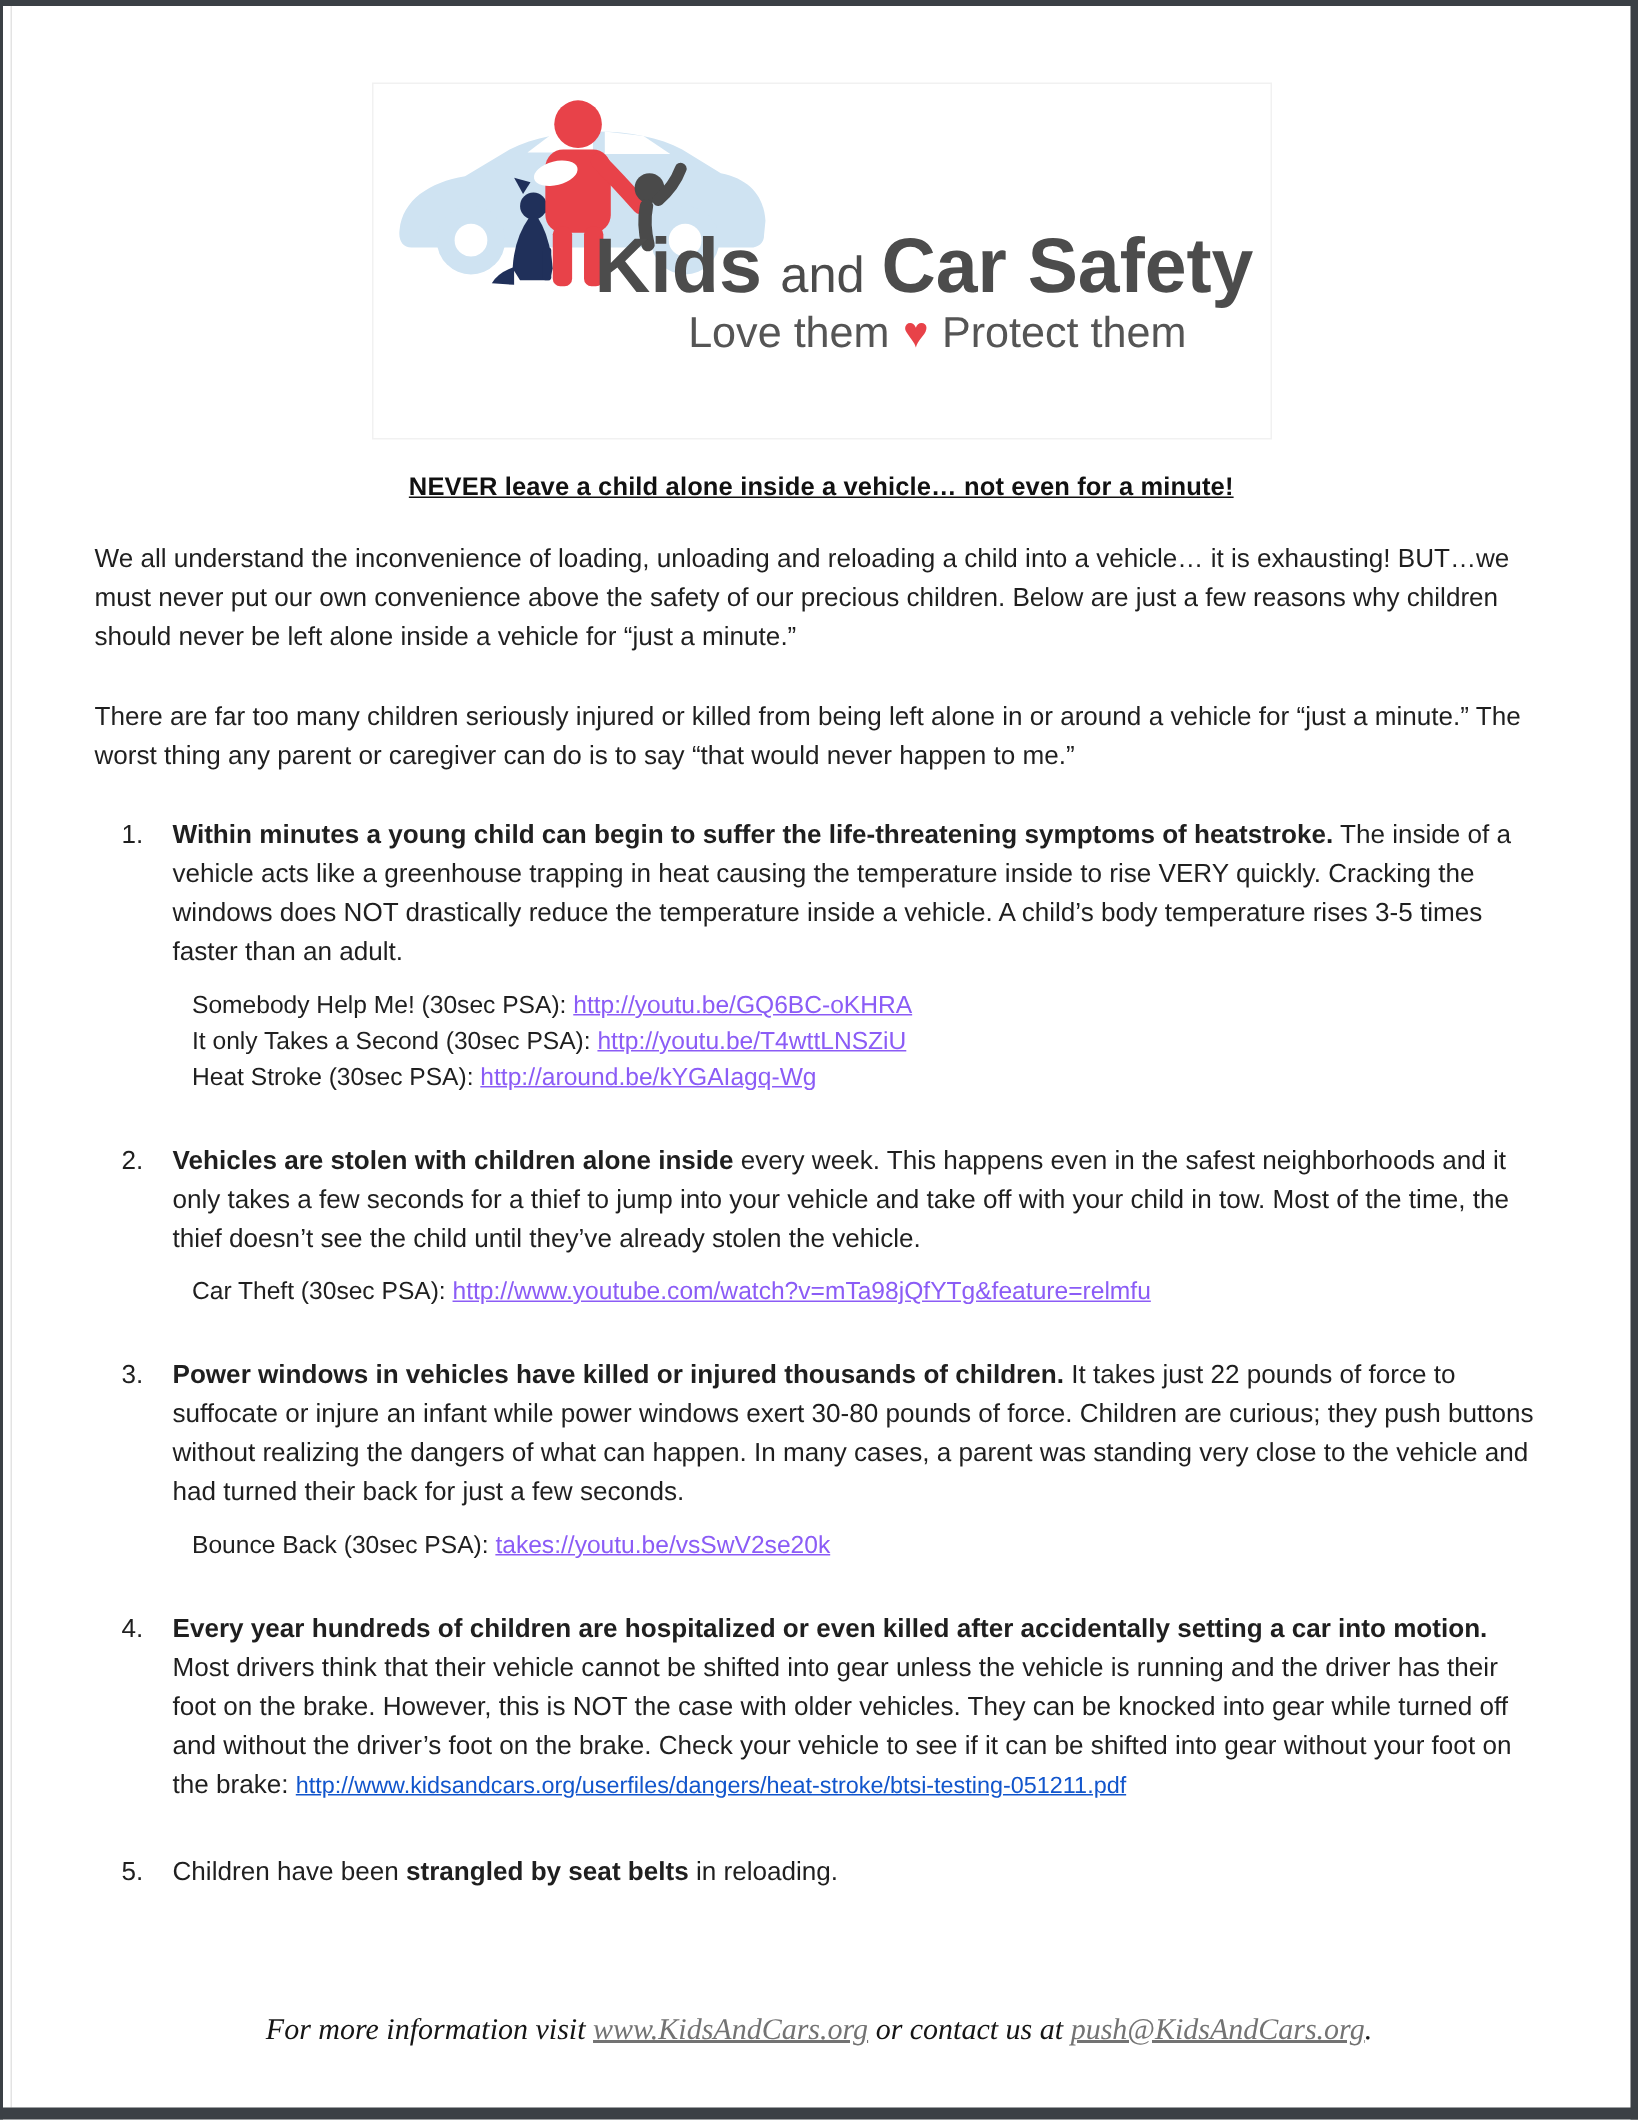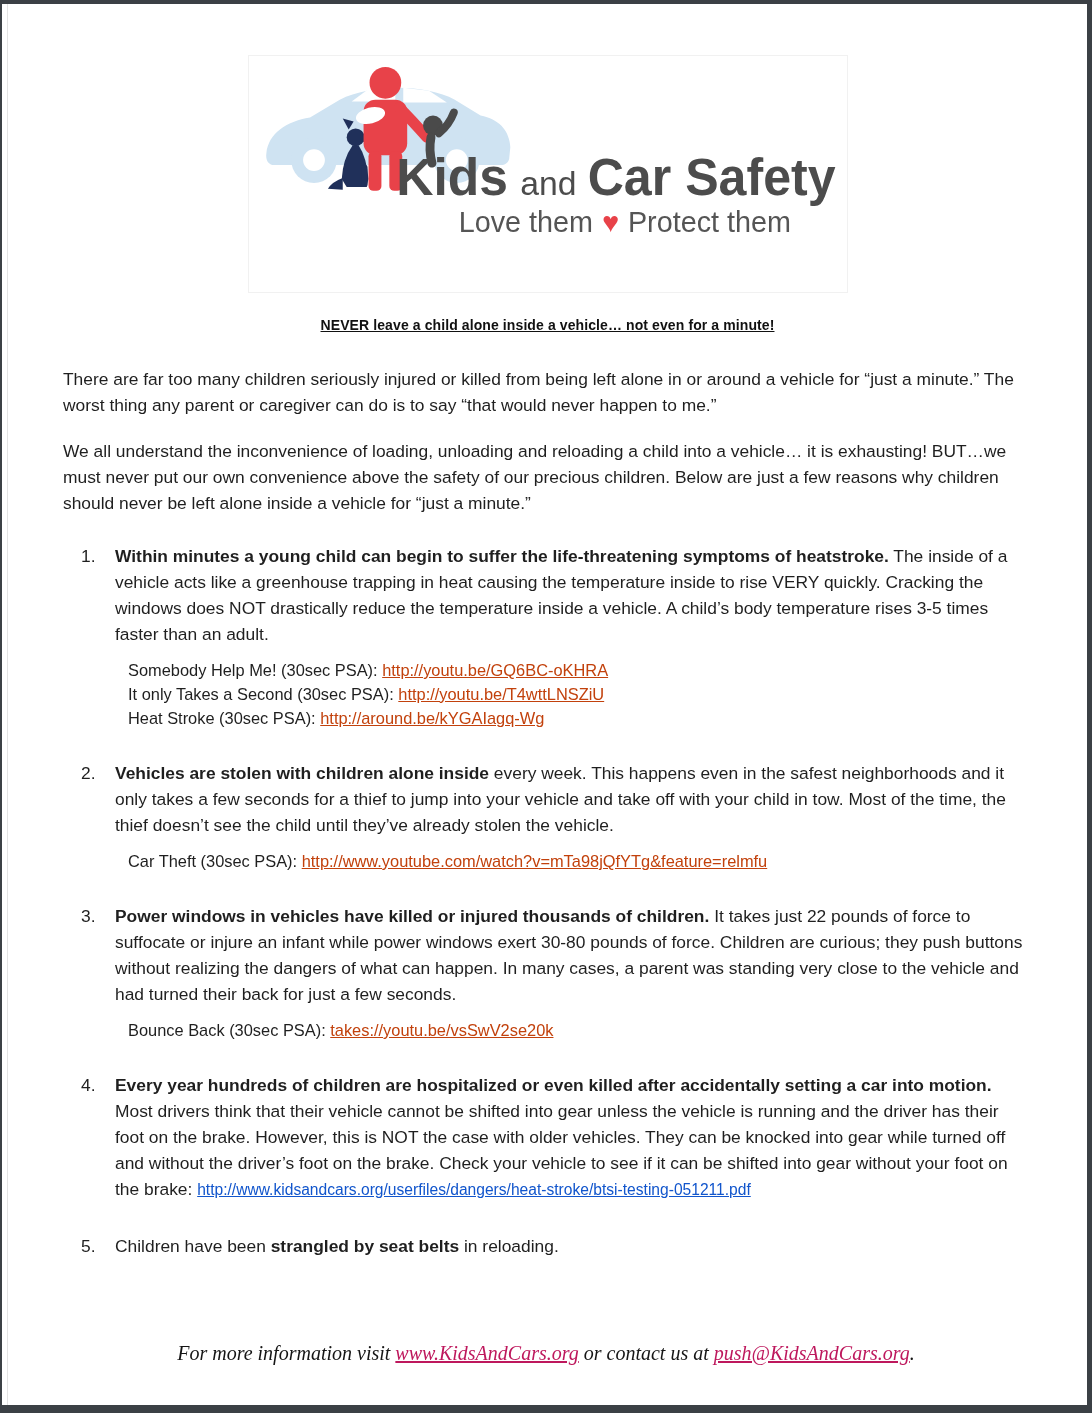--- a/index.html
+++ b/index.html
@@ -16,43 +16,43 @@
   .edge.left{top:0;left:0;bottom:0;width:2px;}
   .page-edge-line{position:absolute;top:4px;left:7px;bottom:8px;width:1px;background:#e3e3e3;z-index:5;}
 
   .content{position:absolute;left:63px;top:0;width:969px;}
 
   .logo{width:600px;height:238px;margin:55px auto 0;border:1px solid #f1f1f1;text-align:right;}
   .logo svg{display:block;}
   .logo text{font-family:"Liberation Sans","DejaVu Sans",sans-serif;}
 
   h1.title{
-    margin:18px 0 0;font-size:14px;line-height:28px;font-weight:bold;
+    margin:18px 0 0;font-size:17px;line-height:28px;font-weight:bold;
     text-align:center;text-decoration:underline;color:#111111;letter-spacing:.1px;
   }
   .intro{font-size:17.4px;line-height:26px;margin:20px 0 0;}
   .intro.first{margin-top:27px;}
 
   ol.reasons{list-style:none;margin:27px 0 0;padding:0;}
   li.reason{position:relative;padding-left:52px;margin-bottom:30px;font-size:17.4px;line-height:26px;}
   li.reason:last-child{margin-bottom:0;}
   .num{position:absolute;left:18px;top:0;}
   .lead{font-weight:bold;}
 
   .psa{margin-top:11px;padding-left:13px;font-size:16.4px;line-height:24px;}
   .psa-label{color:#1f1f1f;}
-  .psa a{color:#c2410c;text-decoration:underline;}
+  .psa a{color:#8b5cf6;text-decoration:underline;}
   a.inline-link{color:#1155cc;text-decoration:underline;font-size:15.6px;}
 
   .footer{
     position:absolute;left:0;top:1342px;width:100%;text-align:center;z-index:2;
     font-family:"Liberation Serif","DejaVu Serif",serif;font-style:italic;
     font-size:20px;color:#151515;
   }
-  .footer a{color:#be185d;text-decoration:underline;}
+  .footer a{color:#737373;text-decoration:underline;}
 </style>
 </head>
 <body>
 
 <div class="edge top"></div>
 <div class="edge right"></div>
 <div class="edge bottom"></div>
 <div class="edge left"></div>
 <div class="page-edge-line"></div>
 
@@ -98,22 +98,22 @@
       <text x="147" y="140" font-size="52" font-weight="bold" fill="#4c4c4c">Kids</text>
       <text x="272" y="140" font-size="34" fill="#4c4c4c">and</text>
       <text x="340" y="140" font-size="52" font-weight="bold" fill="#4c4c4c" textLength="250" lengthAdjust="spacingAndGlyphs">Car Safety</text>
 
       <text x="210" y="177" font-size="29" fill="#555555"><tspan>Love them</tspan><tspan dx="9" fill="#e84249">♥</tspan><tspan dx="9">Protect them</tspan></text>
     </svg>
   </div>
 
   <h1 class="title">NEVER leave a child alone inside a vehicle… not even for a minute!</h1>
 
+  <p class="intro">We all understand the inconvenience of loading, unloading and reloading a child into a vehicle… it is exhausting! BUT…we must never put our own convenience above the safety of our precious children. Below are just a few reasons why children should never be left alone inside a vehicle for “just a minute.”</p>
   <p class="intro first">There are far too many children seriously injured or killed from being left alone in or around a vehicle for “just a minute.” The worst thing any parent or caregiver can do is to say “that would never happen to me.”</p>
-  <p class="intro">We all understand the inconvenience of loading, unloading and reloading a child into a vehicle… it is exhausting! BUT…we must never put our own convenience above the safety of our precious children. Below are just a few reasons why children should never be left alone inside a vehicle for “just a minute.”</p>
 
   <ol class="reasons" id="reasons-list">
       <li class="reason"><span class="num">1.</span><span class="reason-text"><span class="lead">Within minutes a young child can begin to suffer the life-threatening symptoms of heatstroke.</span><span>  The inside of a vehicle acts like a greenhouse trapping in heat causing the temperature inside to rise VERY quickly.  Cracking the windows does NOT drastically reduce the temperature inside a vehicle. A child’s body temperature rises 3-5 times faster than an adult.</span></span><div class="psa">
           <div class="psa-line"><span class="psa-label">Somebody Help Me! (30sec PSA): </span><a class="psa-url" href="#">http://youtu.be/GQ6BC-oKHRA</a></div>
           <div class="psa-line"><span class="psa-label">It only Takes a Second (30sec PSA):  </span><a class="psa-url" href="#">http://youtu.be/T4wttLNSZiU</a></div>
           <div class="psa-line"><span class="psa-label">Heat Stroke (30sec PSA):  </span><a class="psa-url" href="#">http://around.be/kYGAIagq-Wg</a></div>
         </div></li>
       <li class="reason"><span class="num">2.</span><span class="reason-text"><span class="lead">Vehicles are stolen with children alone inside</span><span> every week. This happens even in the safest neighborhoods and it only takes a few seconds for a thief to jump into your vehicle and take off with your child in tow.  Most of the time, the thief doesn’t see the child until they’ve already stolen the vehicle.</span></span><div class="psa">
           <div class="psa-line"><span class="psa-label">Car Theft  (30sec PSA):  </span><a class="psa-url" href="#">http://www.youtube.com/watch?v=mTa98jQfYTg&amp;feature=relmfu</a></div>
         </div></li>

